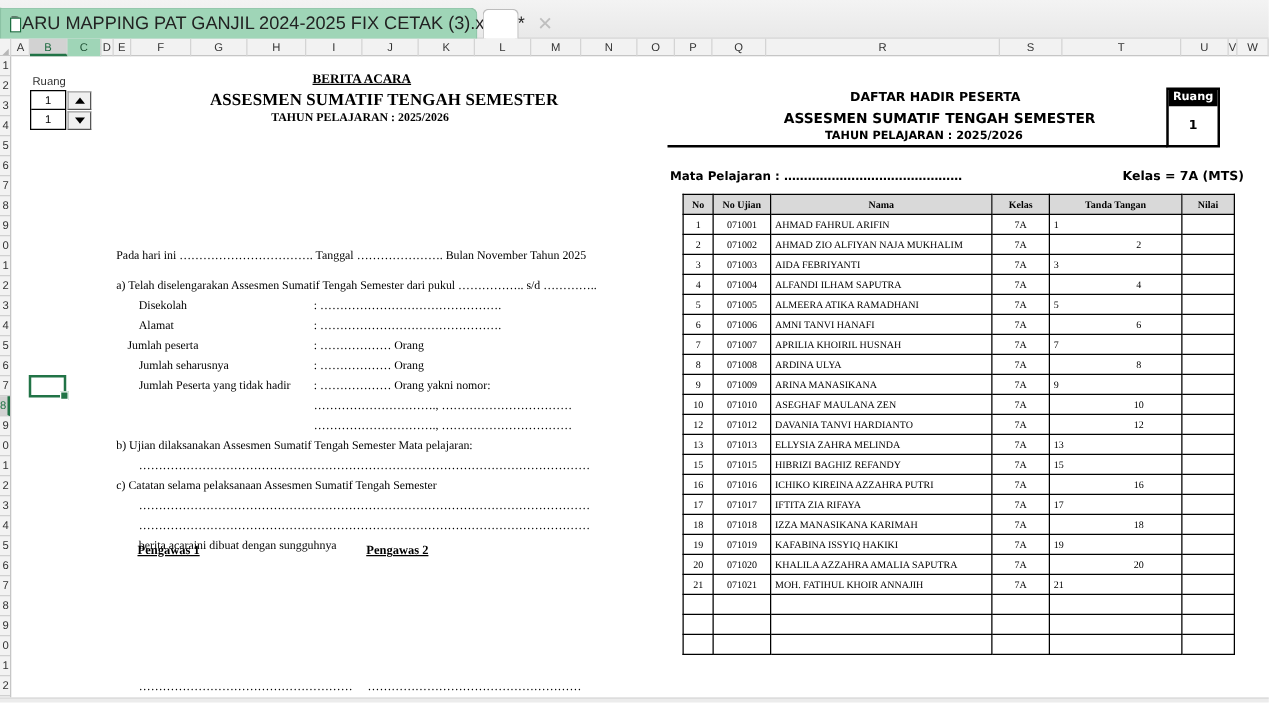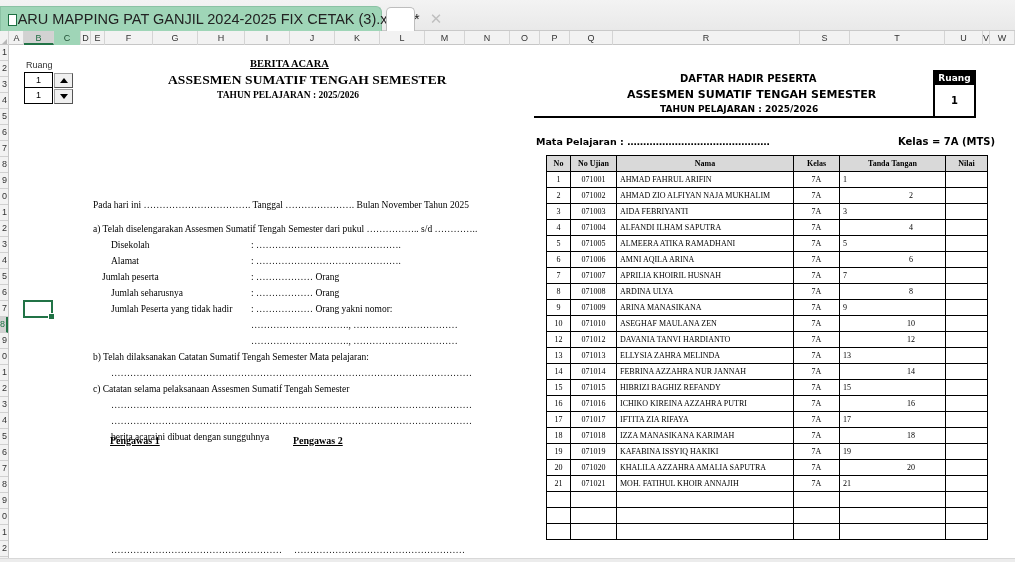--- a/index.html
+++ b/index.html
@@ -160,21 +160,21 @@
       <div class="ba ba-line" style="left: 111px; top: 256px;">Alamat</div>
       <div class="ba ba-line" style="left: 251px; top: 256px;">: ……………………………………….</div>
       <div class="ba ba-line" style="left: 102px; top: 272px;">Jumlah peserta</div>
       <div class="ba ba-line" style="left: 251px; top: 272px;">: ……………… Orang</div>
       <div class="ba ba-line" style="left: 111px; top: 288px;">Jumlah seharusnya</div>
       <div class="ba ba-line" style="left: 251px; top: 288px;">: ……………… Orang</div>
       <div class="ba ba-line" style="left: 111px; top: 304px;">Jumlah Peserta yang tidak hadir</div>
       <div class="ba ba-line" style="left: 251px; top: 304px;">: ……………… Orang yakni nomor:</div>
       <div class="ba ba-line" style="left: 251px; top: 320px;">…………………………., ……………………………</div>
       <div class="ba ba-line" style="left: 251px; top: 336px;">…………………………., ……………………………</div>
-      <div class="ba ba-line" style="left: 93px; top: 352px;">b)     Telah dilaksanakan Catatan Sumatif Tengah Semester Mata pelajaran:</div>
+      <div class="ba ba-line" style="left: 93px; top: 352px;">b)     Ujian dilaksanakan Assesmen Sumatif Tengah Semester Mata pelajaran:</div>
       <div class="ba ba-line" style="left: 111px; top: 368px;">……………………………………………………………………………………………………</div>
       <div class="ba ba-line" style="left: 93px; top: 384px;">c)     Catatan selama pelaksanaan  Assesmen Sumatif Tengah Semester</div>
       <div class="ba ba-line" style="left: 111px; top: 400px;">……………………………………………………………………………………………………</div>
       <div class="ba ba-line" style="left: 111px; top: 416px;">……………………………………………………………………………………………………</div>
       <div class="ba ba-line" style="left: 111px; top: 432px;">berita acaraini dibuat  dengan sungguhnya</div>
       <div class="ba ba-line" style="left: 111px; top: 545px;">………………………………………………</div>
       <div class="ba ba-line" style="left: 294px; top: 545px;">………………………………………………</div>
     </div>
   <div class="ba pengawas" style="left:110px">Pengawas 1</div>
   <div class="ba pengawas" style="left:293px">Pengawas 2</div>
@@ -248,21 +248,21 @@
           <td class="c">5</td>
           <td class="c">071005</td>
           <td>ALMEERA ATIKA RAMADHANI</td>
           <td class="c">7A</td>
           <td class="sig-left">5</td>
           <td></td>
         </tr>
         <tr>
           <td class="c">6</td>
           <td class="c">071006</td>
-          <td>AMNI AQILA ARINA</td>
+          <td>AMNI TANVI HANAFI</td>
           <td class="c">7A</td>
           <td class="sig-right">6</td>
           <td></td>
         </tr>
         <tr>
           <td class="c">7</td>
           <td class="c">071007</td>
           <td>APRILIA KHOIRIL HUSNAH</td>
           <td class="c">7A</td>
           <td class="sig-left">7</td>
@@ -302,28 +302,20 @@
         </tr>
         <tr>
           <td class="c">13</td>
           <td class="c">071013</td>
           <td>ELLYSIA ZAHRA MELINDA</td>
           <td class="c">7A</td>
           <td class="sig-left">13</td>
           <td></td>
         </tr>
         <tr>
-          <td class="c">14</td>
-          <td class="c">071014</td>
-          <td>FEBRINA AZZAHRA NUR JANNAH</td>
-          <td class="c">7A</td>
-          <td class="sig-right">14</td>
-          <td></td>
-        </tr>
-        <tr>
           <td class="c">15</td>
           <td class="c">071015</td>
           <td>HIBRIZI BAGHIZ REFANDY</td>
           <td class="c">7A</td>
           <td class="sig-left">15</td>
           <td></td>
         </tr>
         <tr>
           <td class="c">16</td>
           <td class="c">071016</td>

